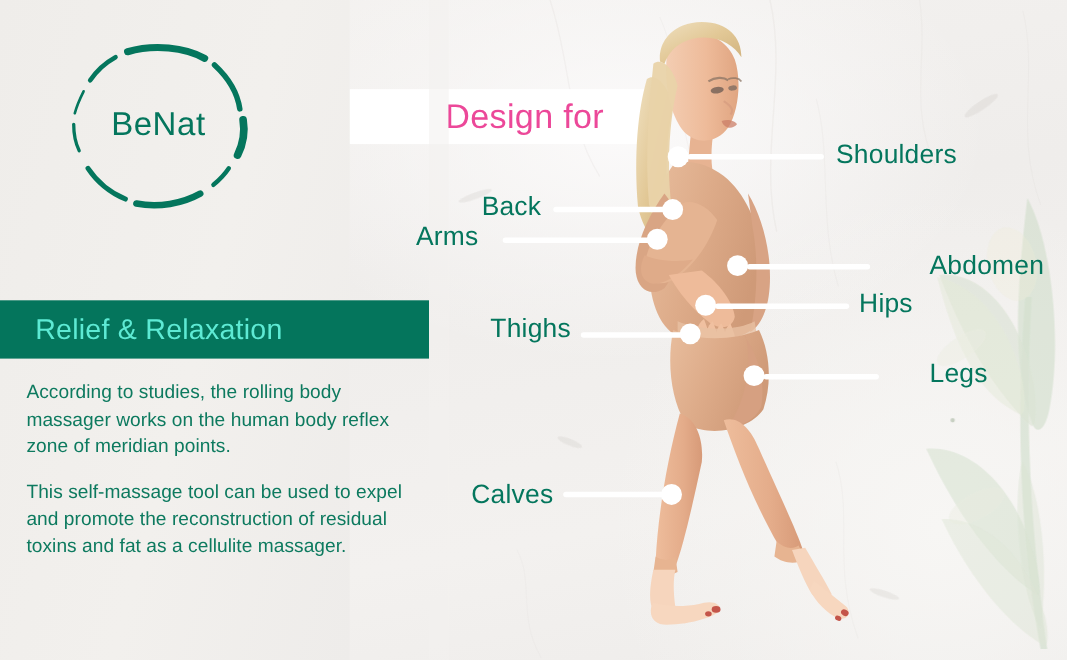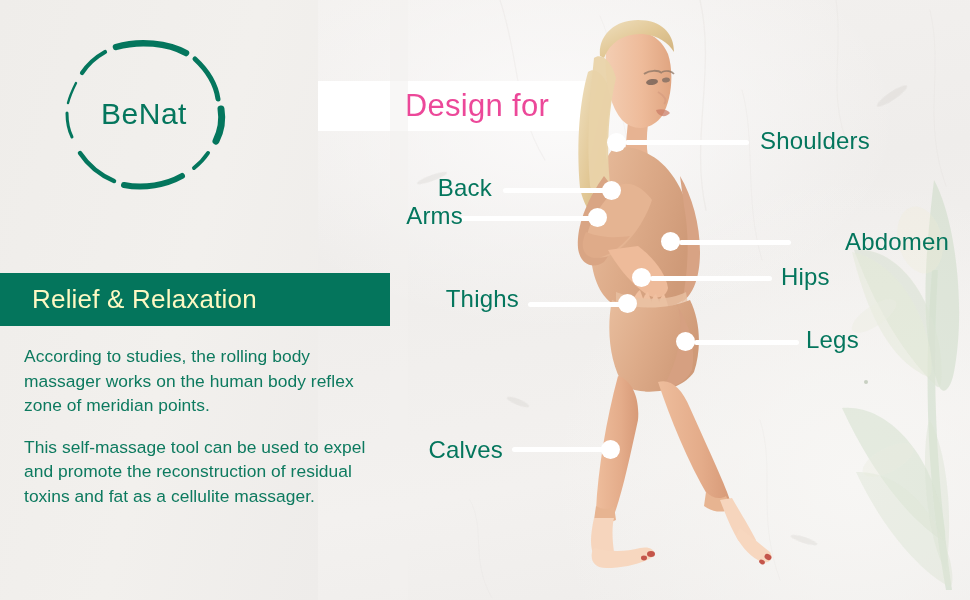--- a/index.html
+++ b/index.html
@@ -89,21 +89,21 @@
   
   #relief-banner{
     position:absolute; left:0; top:273px; width:390px; height:53px;
     background:#04755c;
     z-index:6;
   }
   #relief-banner .txt{
     position:absolute; inset:0;
     display:flex; align-items:center;
     padding-left:32px;
-    color:#fef9c3;
+    color:#5eead4;
     font-size:26px; letter-spacing:.2px;
   }
   #copy{
     position:absolute; left:24px; top:344px; width:358px;
     z-index:6;
     color:#0d7a5f;
     font-size:17.4px;
     line-height:1.41;
     letter-spacing:.05px;
   }
@@ -305,37 +305,37 @@
     <div class="callout-line" style="left:625px; top:140px; width:124px;"></div>
     <div class="callout-dot" style="left:607px; top:133px;"></div>
     <div class="callout-label rt" style="left:760px; top:141px;">Shoulders</div>
 
     <div class="callout-line" style="left:503px; top:188px; width:108px;"></div>
     <div class="callout-dot" style="left:602px; top:181px;"></div>
     <div class="callout-label lt" style="left:492px; top:188px;">Back</div>
 
     <div class="callout-line" style="left:457px; top:216px; width:140px;"></div>
     <div class="callout-dot" style="left:588px; top:208px;"></div>
-    <div class="callout-label lt" style="left:463px; top:216px;">Arms</div>
+    <div class="callout-label lt" style="left:435px; top:216px;">Arms</div>
 
     <div class="callout-line" style="left:679px; top:240px; width:112px;"></div>
     <div class="callout-dot" style="left:661px; top:232px;"></div>
     <div class="callout-label rt" style="left:824px; top:242px;margin-left:21px;">Abdomen</div>
 
     <div class="callout-line" style="left:650px; top:276px; width:122px;"></div>
     <div class="callout-dot" style="left:632px; top:268px;"></div>
     <div class="callout-label rt" style="left:781px; top:277px;">Hips</div>
 
     <div class="callout-line" style="left:528px; top:302px; width:99px;"></div>
     <div class="callout-dot" style="left:618px; top:294px;"></div>
     <div class="callout-label lt" style="left:519px; top:299px;">Thighs</div>
 
     <div class="callout-line" style="left:694px; top:340px; width:105px;"></div>
     <div class="callout-dot" style="left:676px; top:332px;"></div>
-    <div class="callout-label rt" style="left:806px; top:340px;">Legs</div>
+    <div class="callout-label rt" style="left:845px; top:340px;">Legs</div>
 
     <div class="callout-line" style="left:512px; top:447px; width:98px;"></div>
     <div class="callout-dot" style="left:601px; top:440px;"></div>
     <div class="callout-label lt" style="left:503px; top:450px;">Calves</div>
   </div>
 
   <div id="relief-banner">
     <div class="txt">Relief &amp; Relaxation</div>
   </div>
 

